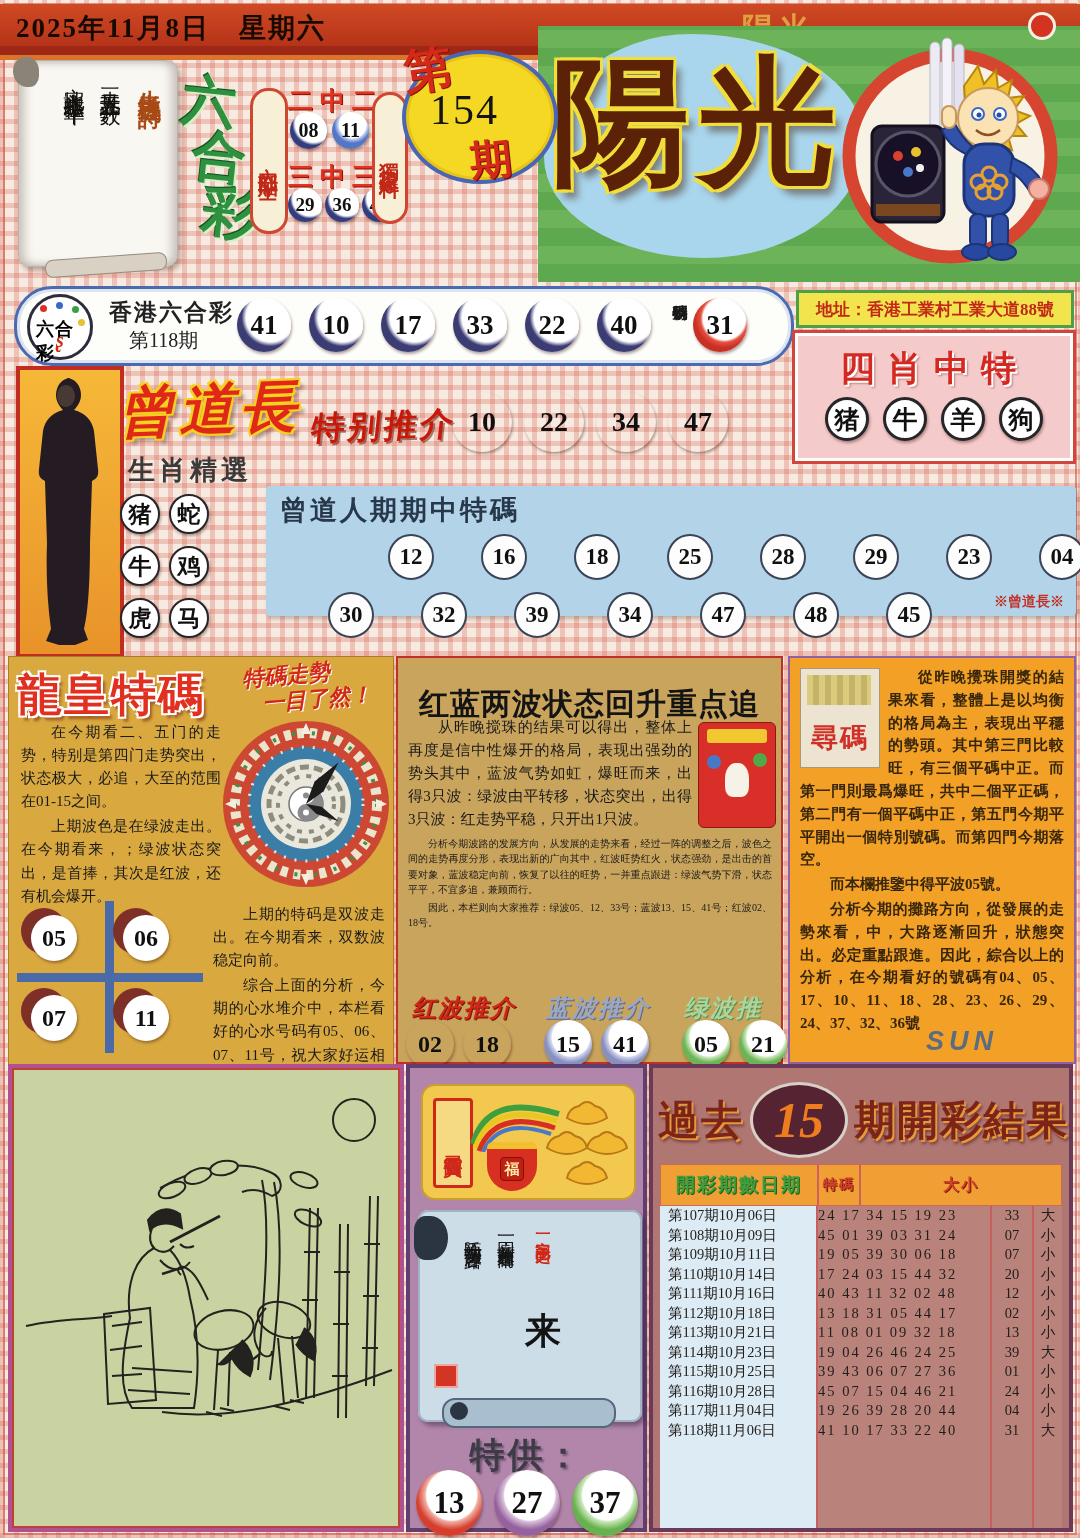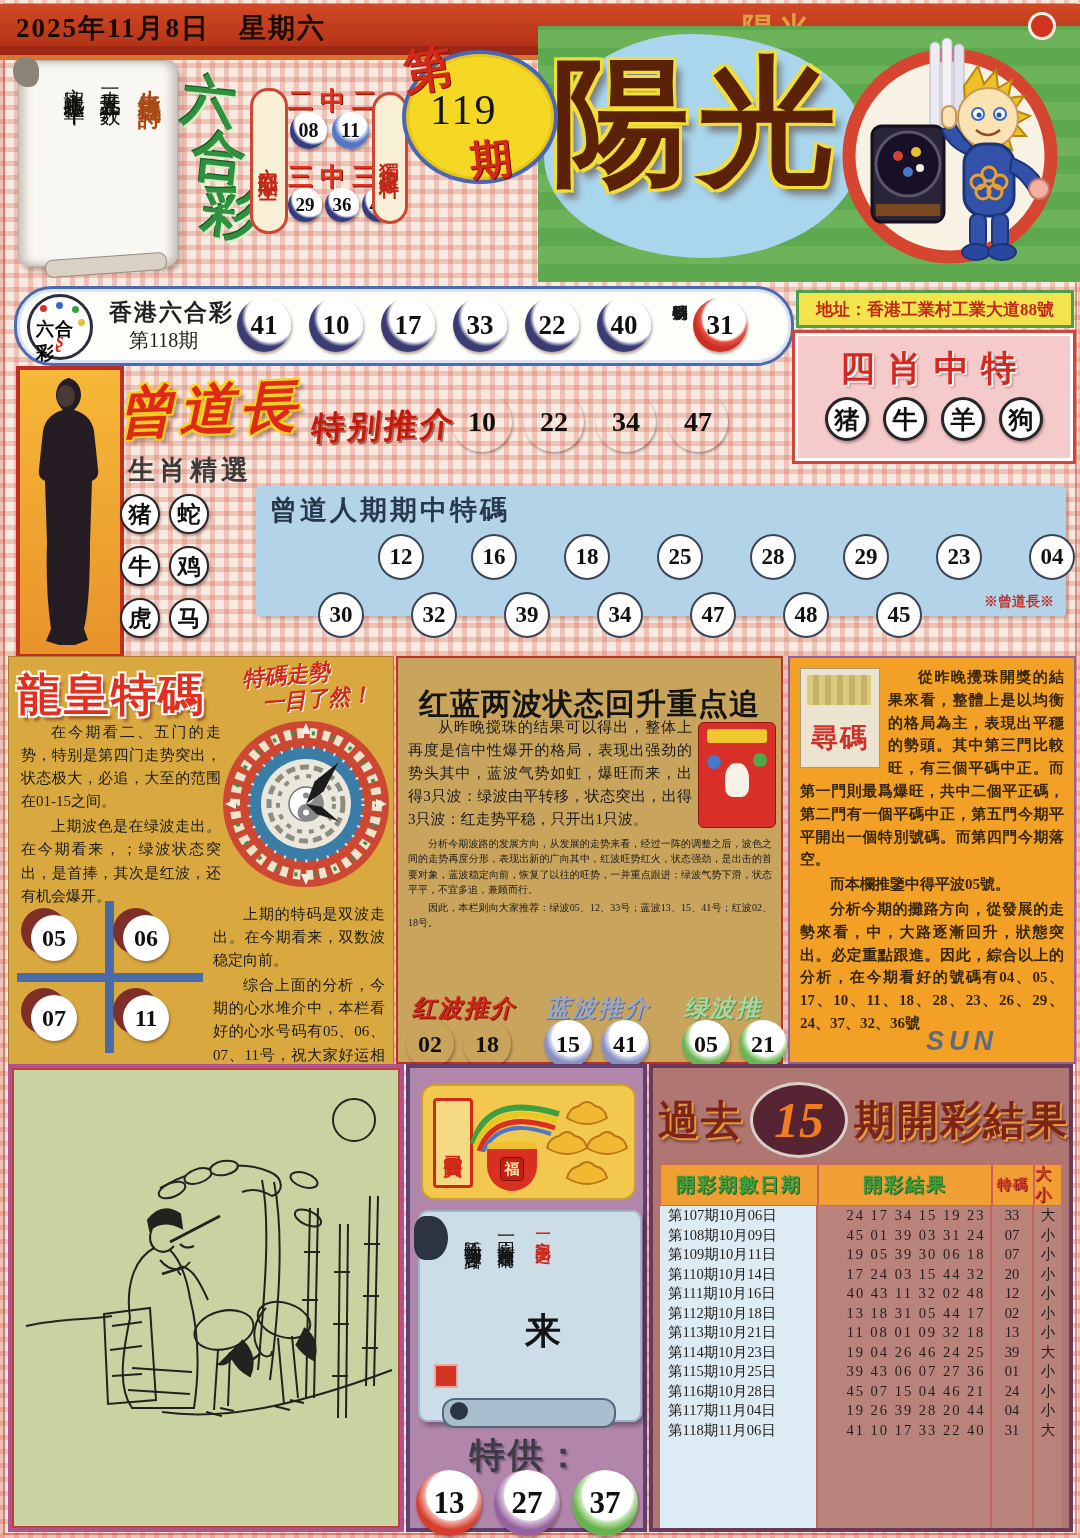--- a/index.html
+++ b/index.html
@@ -111,21 +111,21 @@
   .master-name{left:118px;top:372px;font-size:56px;font-weight:900;font-style:italic;color:#e02818;letter-spacing:5px;
     text-shadow:-2px -2px 0 #f8d020,2px -2px 0 #f8d020,-2px 2px 0 #f8d020,2px 2px 0 #f8d020,5px 5px 4px rgba(60,10,0,.4);transform:rotate(-2deg);}
   .master-promo{left:312px;top:404px;font-size:33px;font-weight:900;color:#c81808;letter-spacing:3px;transform:skewX(-8deg) rotate(-2deg);
     text-shadow:2px 2px 0 rgba(90,10,0,.5);}
   .zd-balls{left:452px;top:392px;display:flex;gap:12px;}
   .zo-title{left:128px;top:452px;font-size:27px;font-weight:bold;color:#3a3a3a;letter-spacing:4px;font-family:"Liberation Sans","DejaVu Sans",sans-serif;}
   .zo-rows{left:120px;top:494px;display:flex;flex-direction:column;gap:12px;}
   .zo-rows .row{display:flex;gap:9px;}
   .zo-rows .ring{width:36px;height:36px;font-size:23px;border-width:2.5px;}
 
-  .bluepanel{left:256px;top:486px;width:810px;height:130px;background:#b2d3e8;border-radius:4px;box-shadow:2px 3px 4px rgba(80,40,30,.3);text-align:center;}
+  .bluepanel{left:266px;top:486px;width:810px;height:130px;background:#b2d3e8;border-radius:4px;box-shadow:2px 3px 4px rgba(80,40,30,.3);text-align:center;}
   .bp-title{position:absolute;left:14px;top:6px;font-size:27px;font-weight:bold;color:#27384a;letter-spacing:3px;}
   .bp-row{position:absolute;display:flex;gap:47px;}
   .bp-row .ring2{width:42px;height:42px;font-size:23px;}
   .bp-sig{position:absolute;right:12px;bottom:5px;font-size:14px;font-weight:bold;color:#c23028;}
 
   
   .dragon{left:8px;top:656px;width:384px;height:408px;background:#d9a940;border:1px solid #a87c28;}
   .dr-title{position:absolute;left:8px;top:8px;font-size:45px;font-weight:900;color:#e23020;letter-spacing:2px;
     text-shadow:-2px -2px 0 #fff,2px -2px 0 #fff,-2px 2px 0 #fff,2px 2px 0 #fff,4px 5px 3px rgba(110,30,10,.55);}
   .dr-slogan{position:absolute;left:234px;top:4px;font-size:22px;font-weight:900;font-style:italic;color:#d22818;
@@ -200,21 +200,21 @@
   .h-head{position:absolute;left:7px;top:96px;width:402px;height:42px;display:flex;background:#ef9f34;border:1px solid #d06858;box-sizing:border-box;}
   .h-head div{display:flex;align-items:center;justify-content:center;font-weight:900;letter-spacing:2px;
     border-right:2px solid #d06060;box-sizing:border-box;font-family:"Liberation Sans","DejaVu Sans",sans-serif;}
   .h-g{color:#3f9f3f;font-size:19px;text-shadow:1px 1px 0 #206020;}
   .h-r{color:#d0402c;font-size:16px;text-shadow:1px 1px 0 #801808;}
   .h-body{position:absolute;left:7px;top:138px;width:402px;height:322px;display:flex;}
   .h-col{height:100%;box-sizing:border-box;border-right:2px solid #c75f5f;}
   .h-col .ln{height:19.5px;line-height:19.5px;font-size:14.5px;color:#201d1a;white-space:nowrap;}
   .c-date{width:158px;background:#dcebf4;}
   .c-date .ln{padding-left:8px;}
-  .c-nums{width:174px;background:#b9837b;text-align:center;padding-left:24px;}
+  .c-nums{width:174px;background:#b9837b;text-align:left;}
   .c-nums .ln{letter-spacing:2px;}
   .c-spec{width:42px;background:#b9837b;text-align:center;}
   .c-size{width:28px;background:#b9837b;text-align:center;border-right:none;flex:1;}
 </style>
 </head>
 <body>
 
 <div class="page">
   <div class="frame"></div>
 
@@ -295,21 +295,21 @@
       <div class="ball xs b-crescent">36</div>
       <div class="ball xs b-crescent">45</div>
     </div>
 
   <div class="abs pill pill2">
     <div class="vert">獨家爆料</div>
   </div>
 
   <div class="abs issue-oval"></div>
   <div class="abs issue-pre">第</div>
-  <div class="abs issue-num">119</div>
+  <div class="abs issue-num">154</div>
   <div class="abs issue-suf">期</div>
 
   <div class="abs m6">
     <div class="m6-logo">
       <span class="t">六合彩</span>
       <span class="dot" style="left:10px;top:8px;background:#d83028"></span>
       <span class="dot" style="left:26px;top:5px;background:#3868c8"></span>
       <span class="dot" style="left:42px;top:9px;background:#38a040"></span>
       <span class="dot" style="left:48px;top:22px;background:#e8c030"></span>
       <span class="s">ʂ</span>
@@ -581,21 +581,20 @@
   </div>
 
   <div class="abs history">
     <div class="h-titlerow">
       <span class="h-t">過去</span>
       <span class="h-oval">15</span>
       <span class="h-t">期開彩結果</span>
     </div>
     <div class="h-head">
       <div class="h-g" style="width:158px">開彩期數日期</div>
-      <div class="h-g" style="width:174px">開彩結果</div>
       <div class="h-r" style="width:42px;font-size:14px">特碼</div>
       <div class="h-r" style="flex:1;border-right:none">大小</div>
     </div>
     <div class="h-body">
       <div class="h-col c-date" id="hist-dates">
           <div class="ln">第107期10月06日</div>
           <div class="ln">第108期10月09日</div>
           <div class="ln">第109期10月11日</div>
           <div class="ln">第110期10月14日</div>
           <div class="ln">第111期10月16日</div>

